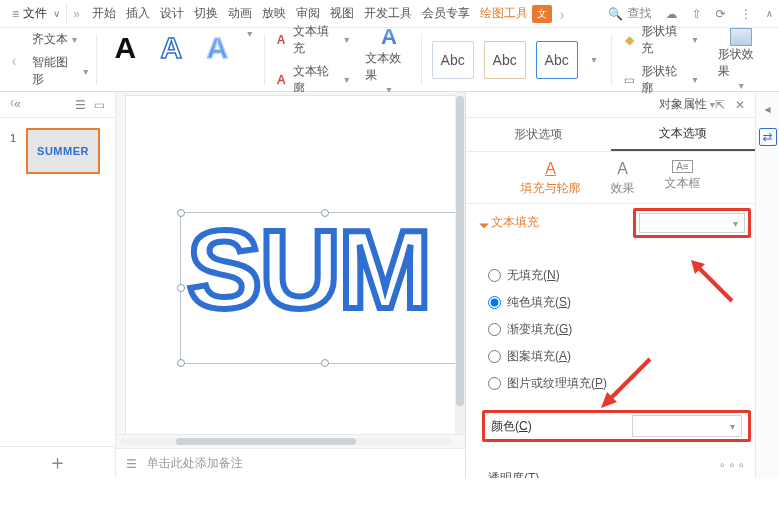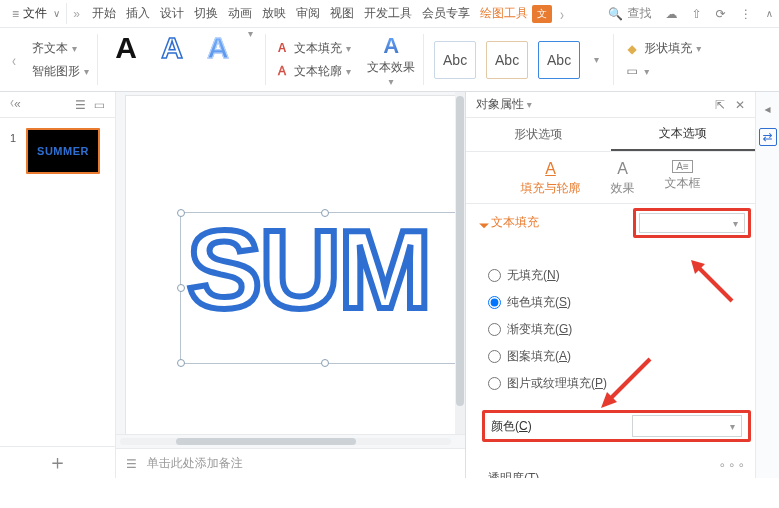--- a/index.html
+++ b/index.html
@@ -113,21 +113,21 @@
     padding:0 10px; border-bottom:1px solid var(--border-light); color:#888;
   }
   .thumb-area { padding:10px 8px; position:relative; }
   .slide-num { position:absolute; left:10px; top:14px; font-size:11px; color:#555; }
   .thumb {
     margin-left:18px;
     width:74px; height:46px;
     border:2px solid var(--accent-orange);
     border-radius:1px;
     display:flex; align-items:center; justify-content:center;
-    background:#000000;
+    background:#e5e5e5;
   }
   .thumb-text {
     font-family:Arial; font-weight:700; font-size:11px;
     color:#2f6fd1; letter-spacing:0.5px;
   }
   .left-col .add-slide {
     position:absolute; left:0; right:0; bottom:0;
     height:32px; border-top:1px solid var(--border-light);
     display:flex; align-items:center; justify-content:center;
     color:#888; font-size:20px;
@@ -199,23 +199,22 @@
 
   
   .prop-col {
     width:290px;
     border-left:1px solid var(--border);
     display:flex; flex-direction:column;
     position:relative;
   }
   .prop-header {
     height:26px; display:flex; align-items:center; padding:0 10px;
-    justify-content:space-between;
+    justify-content:flex-end;
     border-bottom:1px solid var(--border-light);
-    gap:31px;
   }
   .prop-header .title { color:#555; }
   .prop-header .winbtns { display:flex; gap:10px; color:#888; }
   .prop-tabs {
     display:flex; height:34px; border-bottom:1px solid var(--border-light);
   }
   .prop-tab {
     flex:1; display:flex; align-items:center; justify-content:center;
     color:#666;
   }
@@ -375,20 +374,27 @@
     <span class="shape-drop">▾</span>
   </div>
   <div class="tool-sep"></div>
   <div class="shape-tools">
     <div class="text-style-label dd">
       <span class="icon" style="color:#e0b050">◆</span>
       <span>形状填充</span>
     </div>
     <div class="text-style-label dd">
       <span class="icon" style="color:#666">▭</span>
+      <span>形状轮廓</span>
+    </div>
+  </div>
+  <div class="shape-tools">
+    <div class="text-style-label dd" style="flex-direction:column;gap:0">
+      <span style="width:22px;height:18px;border:1px solid #8aa6c4;background:linear-gradient(#dfe9f5,#b9cfe8)"></span>
+      <span>形状效果</span>
     </div>
   </div>
 </div>
 
 <div class="main">
 
   <div class="left-col">
     <div class="icons-row">
       <span class="chevron" style="transform:rotate(180deg);margin-right:auto">»</span>
       <span>☰</span>

